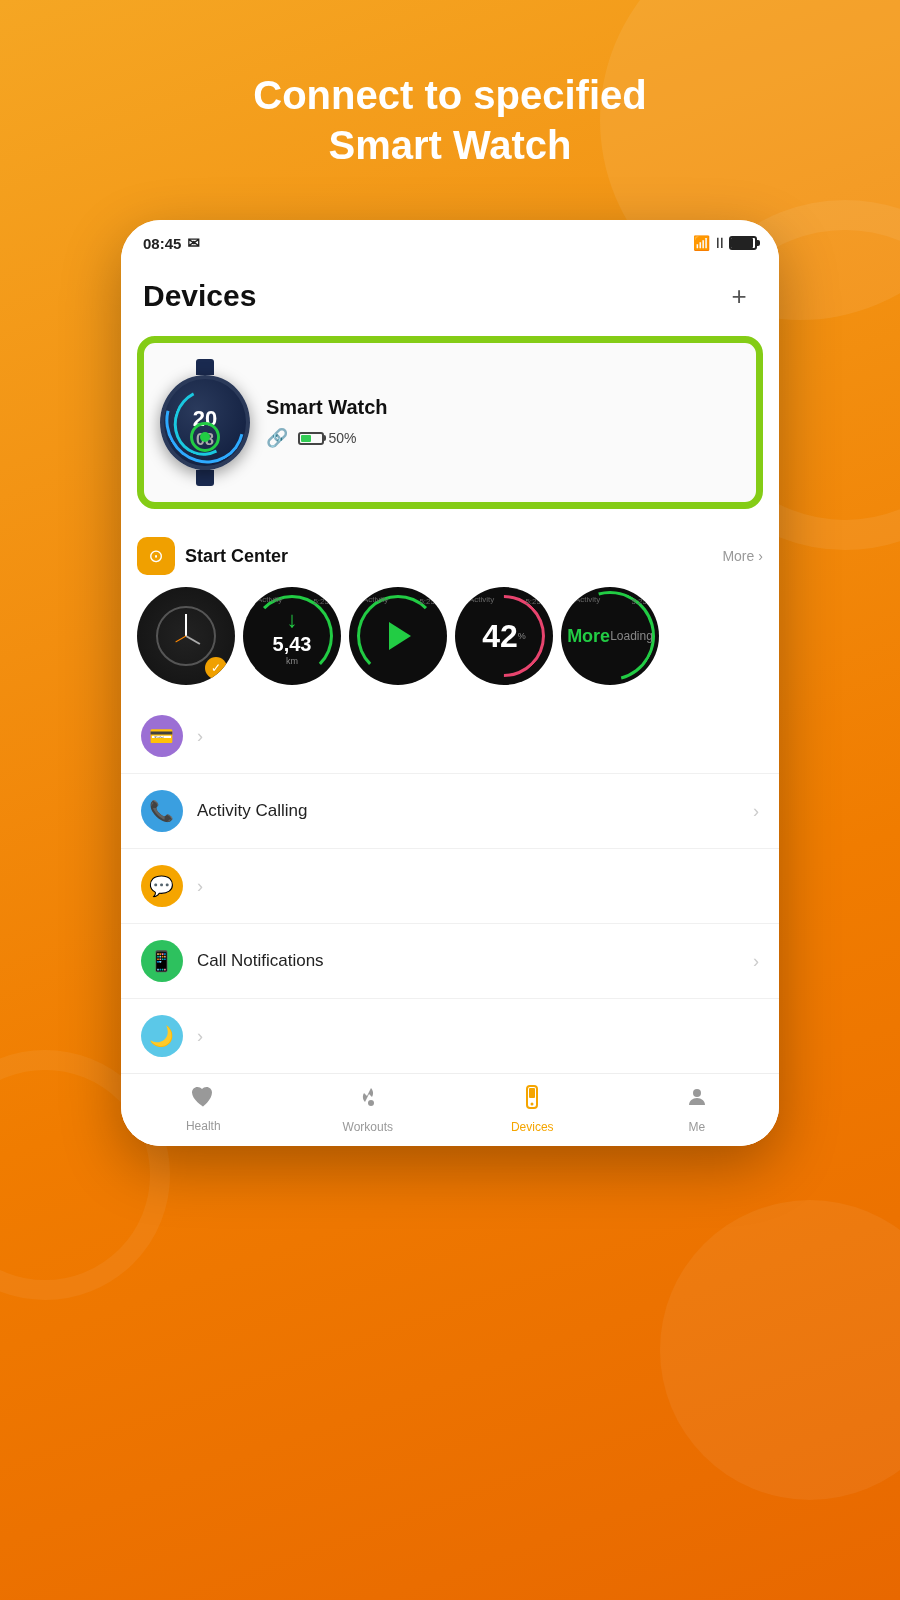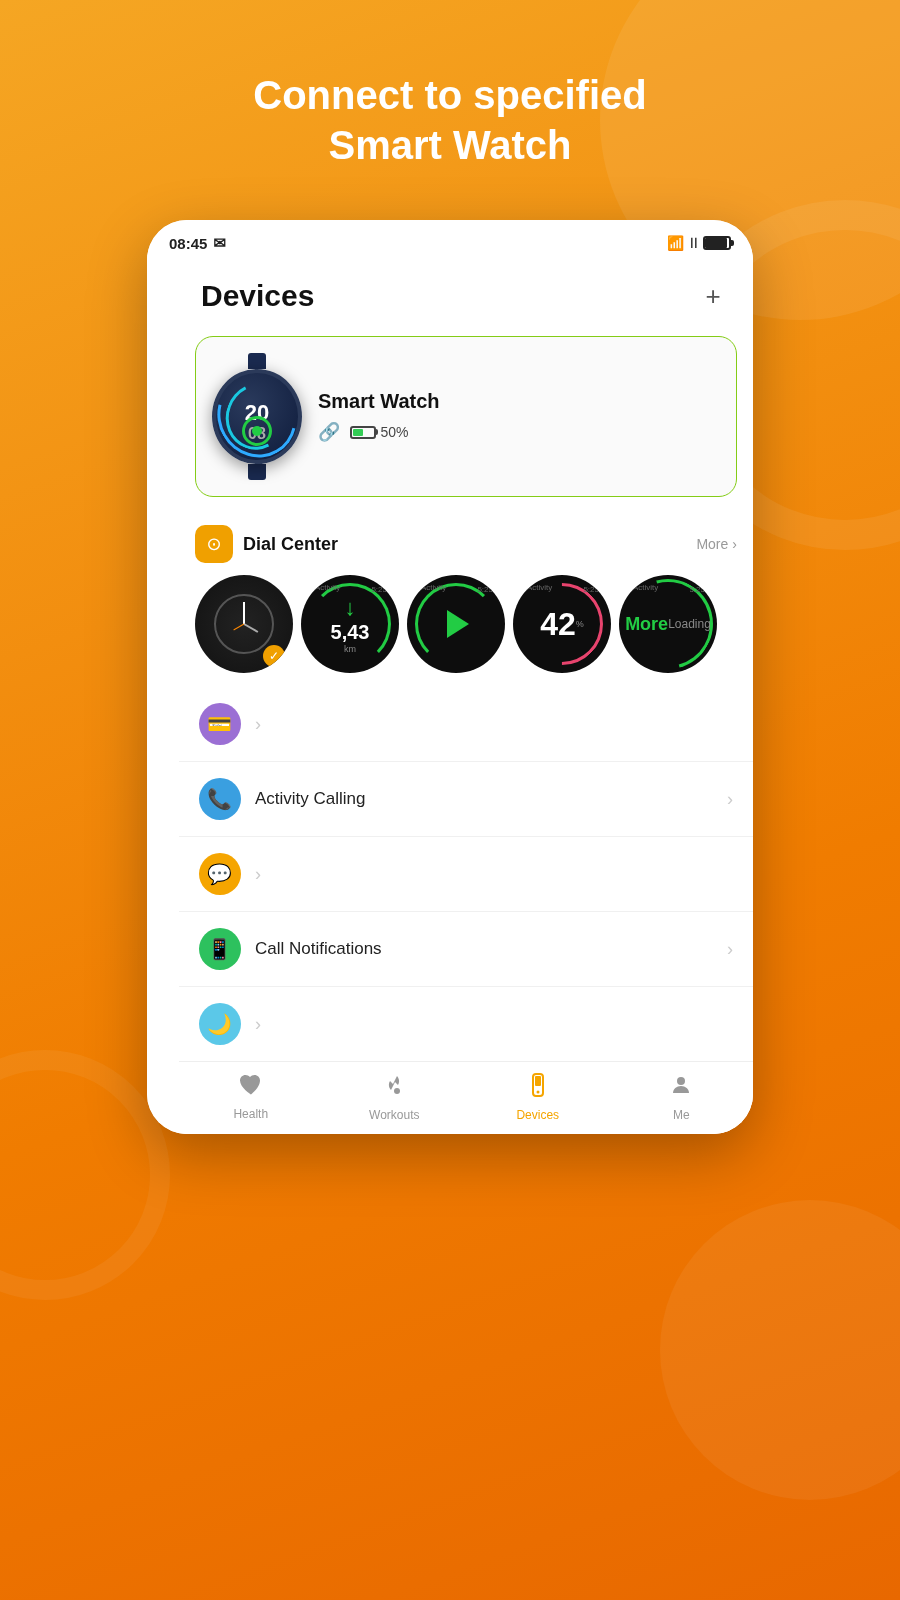--- a/index.html
+++ b/index.html
@@ -38,21 +38,21 @@
       font-size: 40px;
       font-weight: 800;
       text-align: center;
       margin-top: 70px;
       line-height: 1.25;
       z-index: 1;
     }
 
     
     .phone-frame {
-      width: 606px;
+      width: 658px;
       background: #f5f5f5;
       border-radius: 40px;
       margin-top: 50px;
       box-shadow: 0 20px 60px rgba(0,0,0,0.3);
       overflow: hidden;
       z-index: 1;
       position: relative;
     }
 
     
@@ -99,21 +99,20 @@
     .battery-fill {
       width: 90%; height: 100%;
       background: #222;
       border-radius: 1px;
     }
 
     
     .app-content {
       background: #fff;
       flex: 1;
-      padding-left: 32px;
     }
 
     
     .page-header {
       background: #fff;
       display: flex;
       justify-content: space-between;
       align-items: center;
       padding: 18px 22px 12px;
     }
@@ -130,21 +129,21 @@
       font-size: 26px;
       color: #555;
       cursor: pointer;
     }
 
     
     .device-card {
       margin: 10px 16px 16px;
       background: #fafafa;
       border-radius: 18px;
-      border: 1px solid #84cc16;
+      border: 7px solid #84cc16;
       padding: 16px;
       display: flex;
       align-items: center;
       gap: 16px;
     }
     
     .watch-body {
       width: 90px; height: 95px;
       background: radial-gradient(circle at 40% 35%, #2a3a5c, #0d1a3a);
       border-radius: 50%;
@@ -549,21 +548,21 @@
             <span>50%</span>
           </div>
         </div>
       </div>
     </div>
 
     <div class="section">
       <div class="section-header">
         <div class="section-title-row">
           <div class="section-icon">⊙</div>
-          <div class="section-label">Dial Center</div>
+          <div class="section-label">Start Center</div>
         </div>
         <div class="more-link">
           <span>More</span>
           <span>›</span>
         </div>
       </div>
 
       <div class="watch-faces">
 
         <div class="face-thumb face-analog selected">

